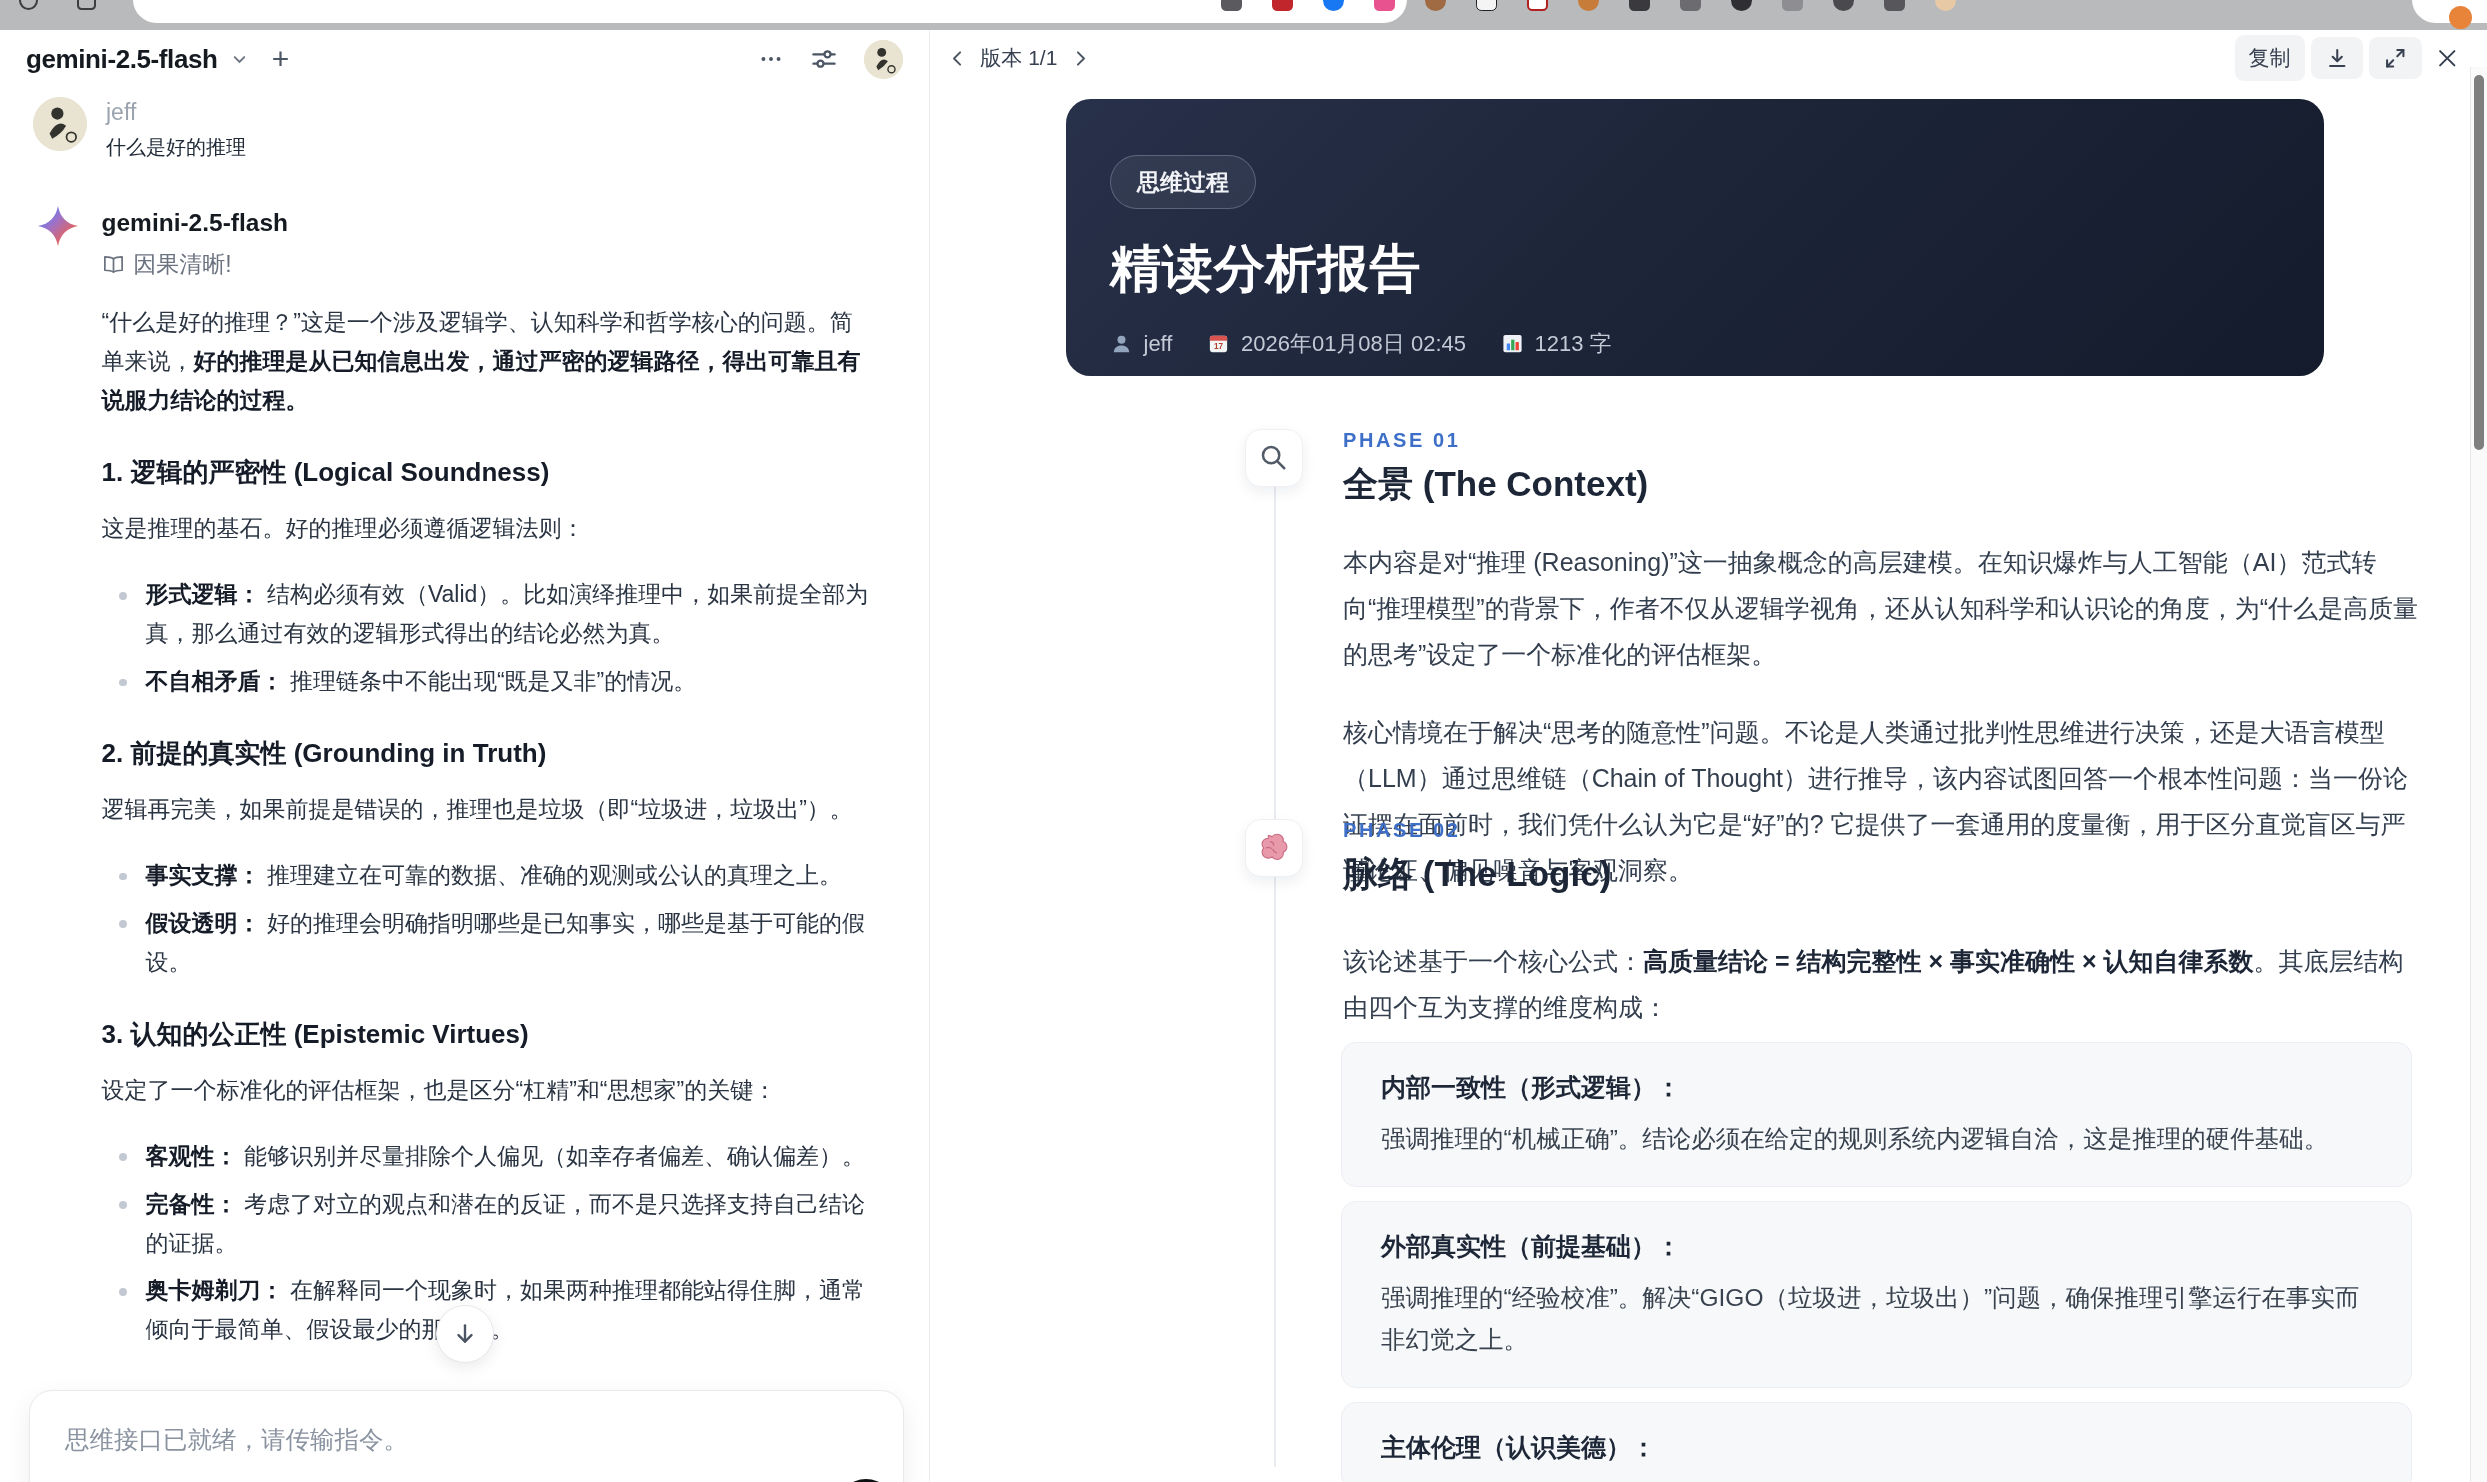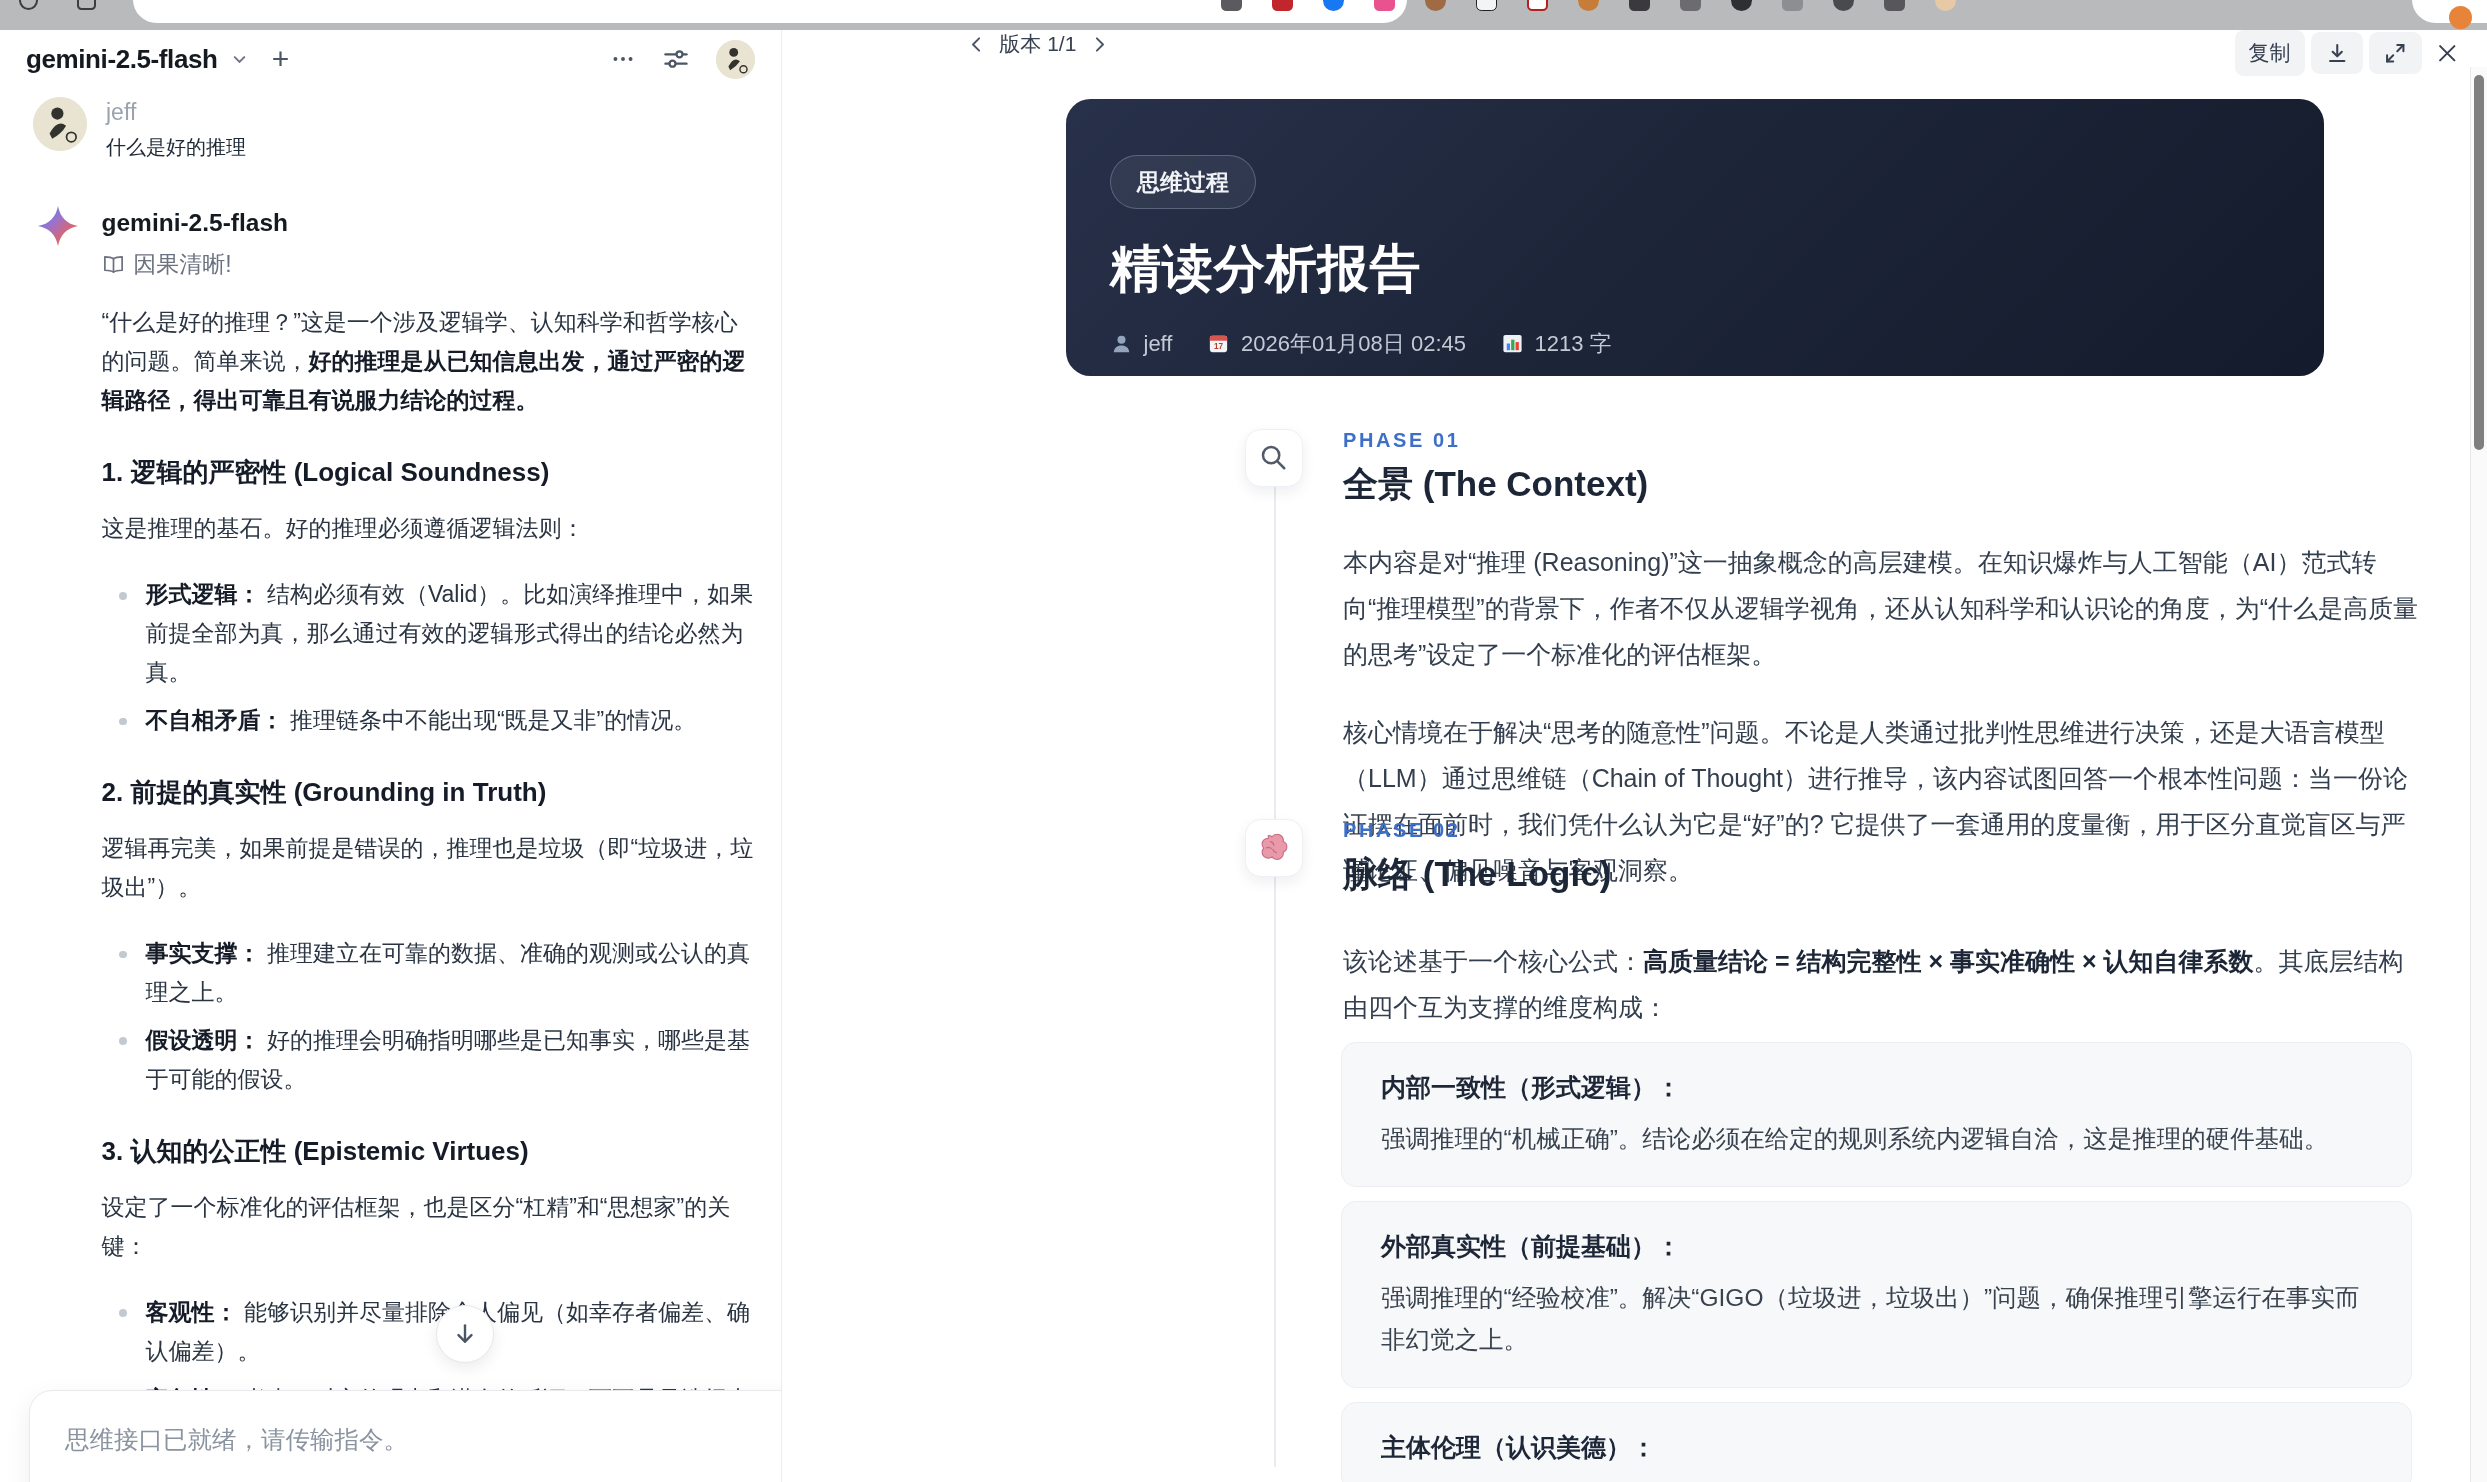--- a/index.html
+++ b/index.html
@@ -9,21 +9,21 @@
   
   .browser-bar { position:absolute; left:0; top:0; width:2487px; height:30px; background:#b9babc; z-index:50; }
   .omnibox { position:absolute; left:133px; top:-24.5px; width:1274px; height:47px; border-radius:23.6px; background:#fff; }
   .omnibox-right { position:absolute; left:2412px; top:-24.5px; width:105px; height:47px; border-radius:23.6px; background:#fff; }
   .ext-row { position:absolute; left:1221px; top:-10.5px; display:flex; gap:30px; }
   .ext-icon { width:21px; height:21px; border-radius:5.3px; }
   .browser-left-icons { position:absolute; left:19px; top:-8.8px; display:flex; gap:39px; }
   .browser-left-icons span { width:19px; height:19px; border-radius:50%; border:2.6px solid #3d3d3f; }
 
   
-  .chat-panel { position:absolute; left:0; top:30px; width:782px; height:1453px; background:#fff; border-right:0.9px solid #ececef; overflow:hidden; }
+  .chat-panel { position:absolute; left:0; top:30px; width:930px; height:1453px; background:#fff; border-right:0.9px solid #ececef; overflow:hidden; }
   .artifact-panel { position:absolute; left:931px; top:30px; width:1556px; height:1453px; background:#fff; overflow:hidden; }
 
   
   .chat-header { height:58px; display:flex; align-items:center; padding:0 26px; }
   .chat-title { font-size:26px; font-weight:700; color:#151a21; letter-spacing:-0.4px; }
   .chat-title-caret { margin-left:12.3px; color:#6b7280; }
   .chat-new-btn { margin-left:23px; color:#4b5563; font-size:30px; line-height:1; font-weight:400; }
   .chat-header-right { margin-left:auto; display:flex; align-items:center; gap:26px; }
   .icon-btn { color:#4b5563; display:flex; align-items:center; justify-content:center; }
   .avatar { border-radius:50%; background:#e9e3d2; overflow:hidden; position:relative; flex:none; }
@@ -53,21 +53,21 @@
 
   
   .scroll-btn { position:absolute; left:436px; top:1275px; width:58px; height:58px; border-radius:50%; background:#fff; border:0.9px solid #e6e8eb; box-shadow:0 5.3px 15.8px rgba(0,0,0,.08); display:flex; align-items:center; justify-content:center; z-index:5; }
 
   
   .composer { position:absolute; left:29px; top:1360px; width:875px; height:166px; background:#fff; border:0.9px solid #e7e9ec; border-radius:23px; box-shadow:0 8.8px 26px rgba(0,0,0,.07); z-index:6; padding:31.5px 35px; }
   .composer-placeholder { font-size:24.5px; color:#8a93a0; }
   .voice-btn { position:absolute; left:807px; top:88px; width:58px; height:58px; border-radius:50%; background:#0d0f12; display:flex; align-items:center; justify-content:center; }
 
   
-  .art-toolbar { height:56px; display:flex; align-items:flex-start; padding:0 21px 0 35px; }
+  .art-toolbar { height:56px; display:flex; align-items:center; padding:0 21px 0 16px; }
   .version-nav { display:flex; align-items:center; gap:12.3px; color:#3f4754; }
   .version-label { font-size:21px; color:#374151; }
   .art-toolbar-right { margin-left:auto; display:flex; align-items:center; gap:6px; }
   .pill-btn { background:#f2f3f5; border-radius:8.8px; padding:8.8px 14px; font-size:21px; color:#374151; display:flex; align-items:center; justify-content:center; }
   .plain-btn { padding:7px; color:#374151; display:flex; align-items:center; }
 
   
   .hero { position:absolute; left:135px; top:69px; width:1258px; height:277px; border-radius:24.5px; background:linear-gradient(135deg,#28314a 0%,#1d2539 45%,#141b2c 100%); padding:56px 44px 0 44px; }
   .hero-badge { display:inline-block; padding:10.5px 26px; border:1.8px solid rgba(160,172,196,.38); background:rgba(255,255,255,.06); border-radius:874px; color:#f1f3f7; font-size:23px; font-weight:700; }
   .hero-title { margin-top:26px; color:#fff; font-size:51px; font-weight:700; letter-spacing:0.9px; }

